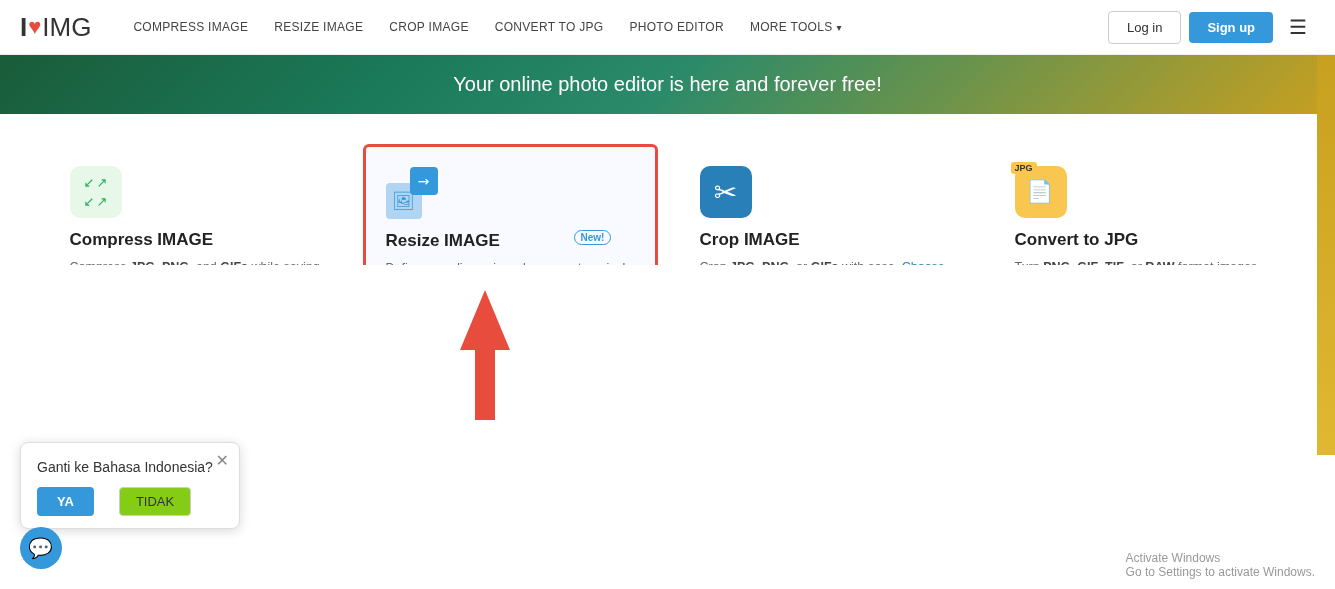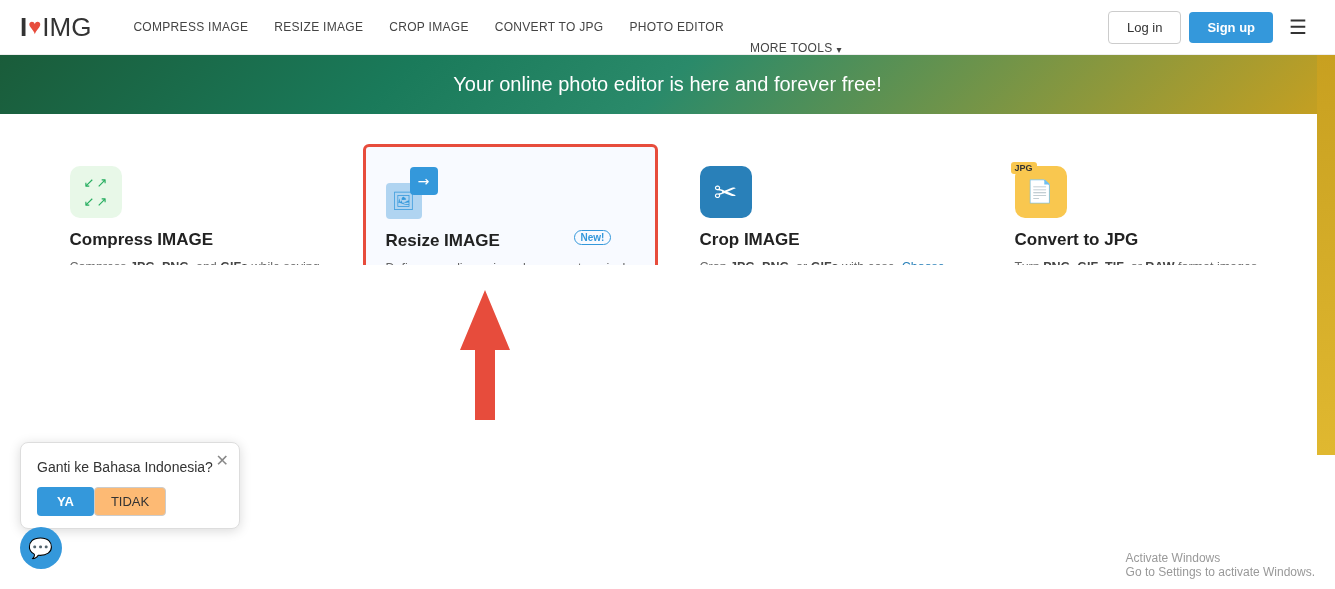--- a/index.html
+++ b/index.html
@@ -34,21 +34,21 @@
       align-items: center;
       font-size: 12px;
       color: #444;
       text-decoration: none;
       font-weight: 500;
       letter-spacing: 0.3px;
       cursor: pointer;
       white-space: nowrap;
     }
 
-    .nav-more { display: flex; align-items: flex-end; gap: 4px; }
+    .nav-more { display: flex; align-items: center; gap: 4px; }
     .nav-more .arrow { font-size: 10px; }
 
     .header-right { display: flex; align-items: center; gap: 8px; padding-left: 12px; }
     .btn-login {
       padding: 8px 18px;
       border: 1px solid #ccc;
       border-radius: 4px;
       background: #fff;
       color: #333;
       font-size: 13px;
@@ -186,34 +186,34 @@
     .lang-popup-close {
       position: absolute;
       top: 8px;
       right: 10px;
       font-size: 16px;
       cursor: pointer;
       color: #888;
       background: none;
       border: none;
     }
-    .lang-popup-buttons { display: flex; gap: 0; }
+    .lang-popup-buttons { display: flex; gap: 25px; }
     .btn-ya {
       padding: 6px 20px;
       background: #3498db;
       color: #fff;
       border: none;
       border-radius: 4px;
       font-size: 13px;
       cursor: pointer;
       font-weight: bold;
     }
     .btn-tidak {
       padding: 6px 16px;
-      background: #fdba74;
+      background: #84cc16;
       color: #333;
       border: 1px solid #ccc;
       border-radius: 4px;
       font-size: 13px;
       cursor: pointer;
     }
 
     
     .chat-icon {
       position: fixed;

